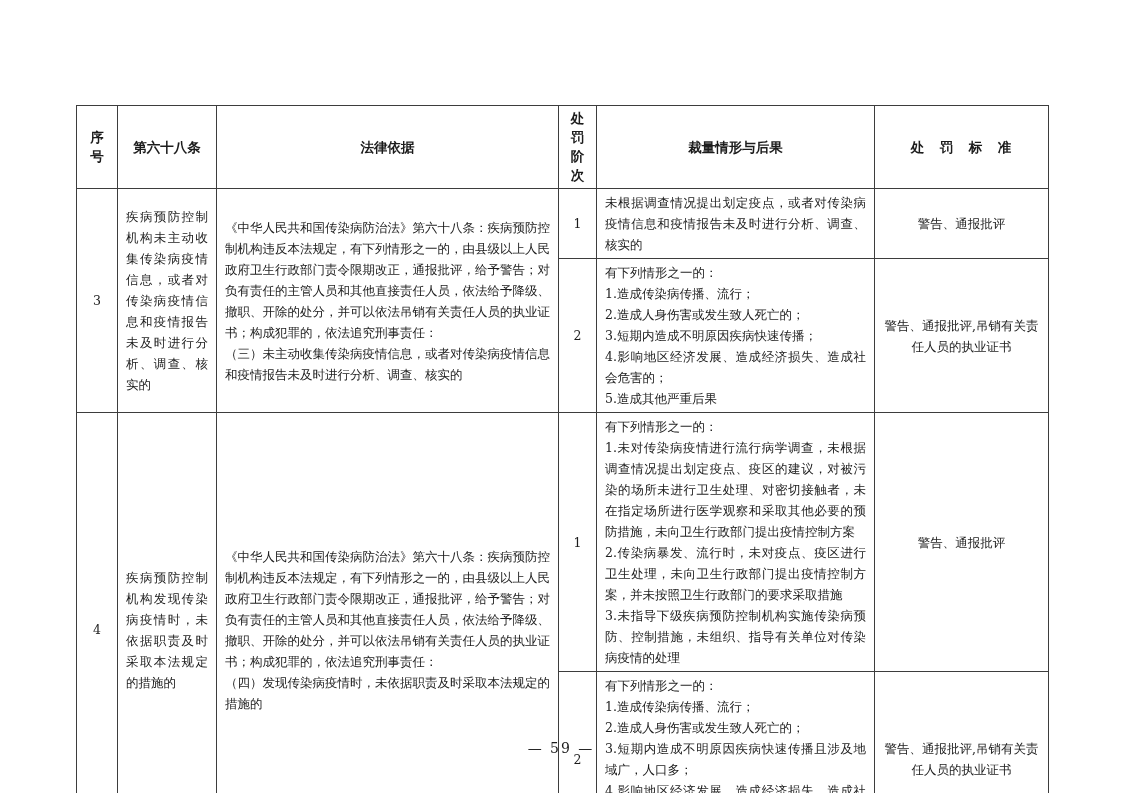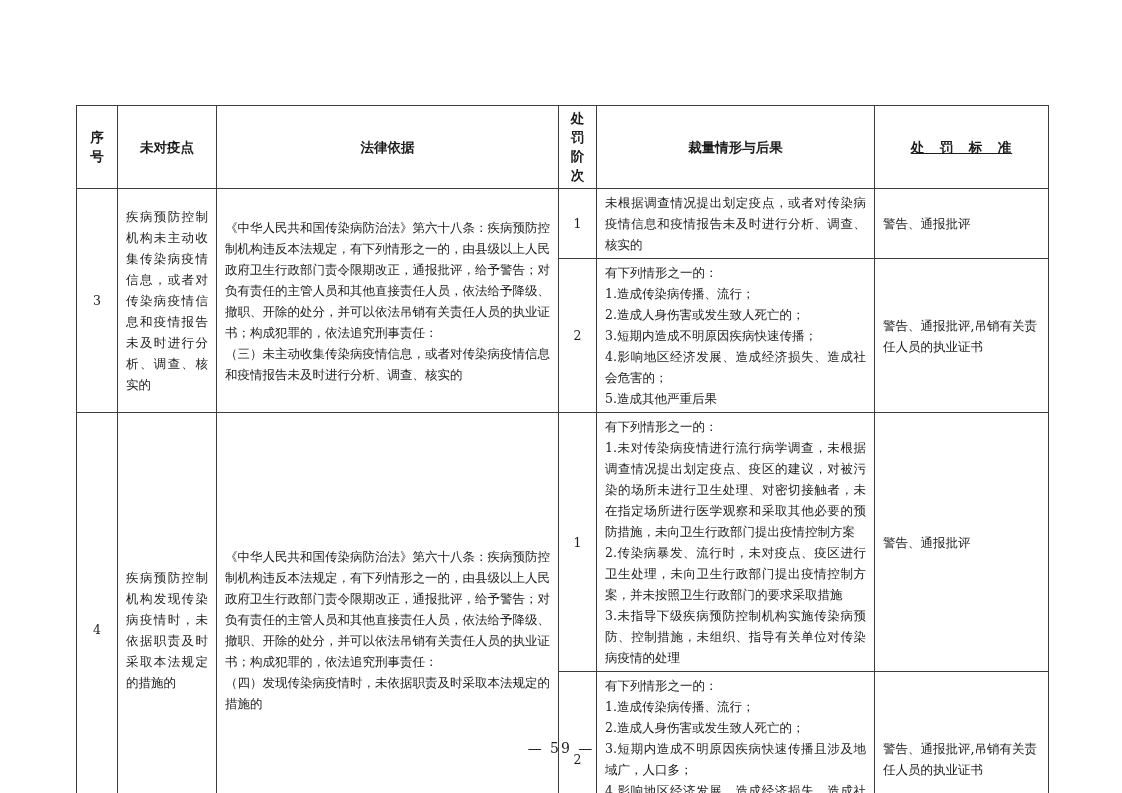--- a/index.html
+++ b/index.html
@@ -35,21 +35,21 @@
     box-sizing: border-box;
   }
   table.law-table th {
     font-weight: bold;
     text-align: center;
     white-space: pre-line;
     font-size: 13.5px;
     line-height: 19px;
     margin-top: 24px;
   }
-  th.th-standard { letter-spacing: 1px; text-decoration: underline; }
+  th.th-standard { letter-spacing: 1px; }
   td.cell-seq {
     text-align: center;
     font-family: "DejaVu Serif", "Liberation Serif", serif;
   }
   td.cell-level { text-align: center; }
   td.cell-violation {
     text-align: justify;
     padding: 3px 5px;
     font-size: 12px;
   }
@@ -59,21 +59,21 @@
     font-size: 12px;
     margin-left: 19px;
   }
   td.cell-circumstances {
     text-align: justify;
     white-space: pre-line;
     font-size: 12px;
     vertical-align: middle;
   }
   td.cell-standard {
-    text-align: left;
+    text-align: center;
     font-size: 12.5px;
   }
   tr.row-header   { height: 40px; }
   tr.row-3a       { height: 38px; }
   tr.row-3b       { height: 128px; }
   tr.row-4a       { height: 232px; }
   tr.row-4b       { height: 154px; }
   .page-number {
     position: absolute;
     top: 740px;
@@ -96,21 +96,21 @@
       <col style="width:99px">
       <col style="width:342px">
       <col style="width:38px">
       <col style="width:278px">
       <col style="width:174px">
     </colgroup>
     <thead>
       <tr class="row-header">
         <th>序
 号</th>
-        <th>未对疫点</th>
+        <th>第六十八条</th>
         <th>法律依据</th>
         <th>处罚
 阶次</th>
         <th>裁量情形与后果</th>
         <th class="th-standard">处　罚　标　准</th>
       </tr>
     </thead>
     <tbody>
 
       <tr class="row-3a">

